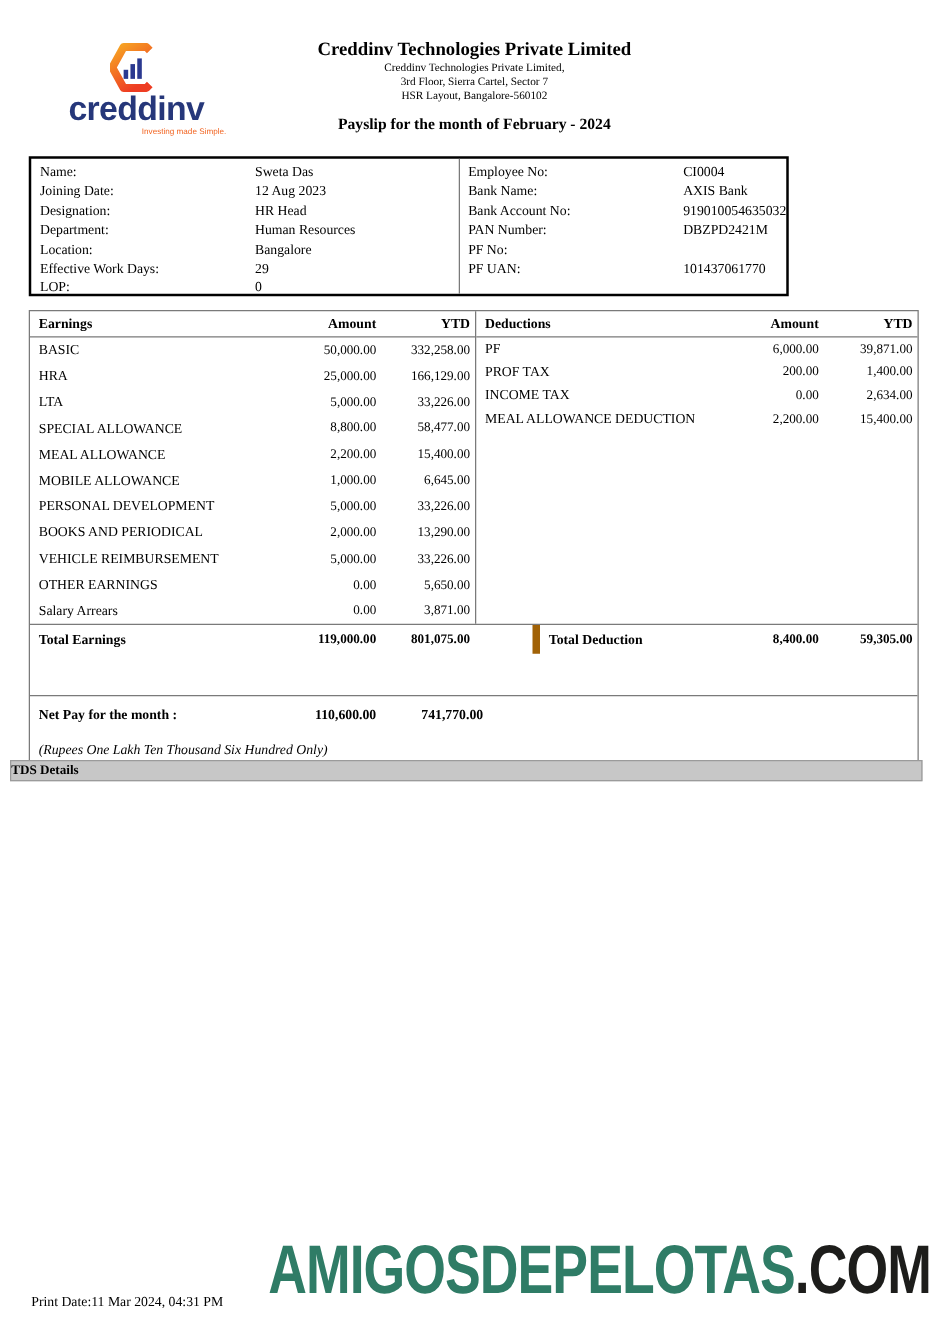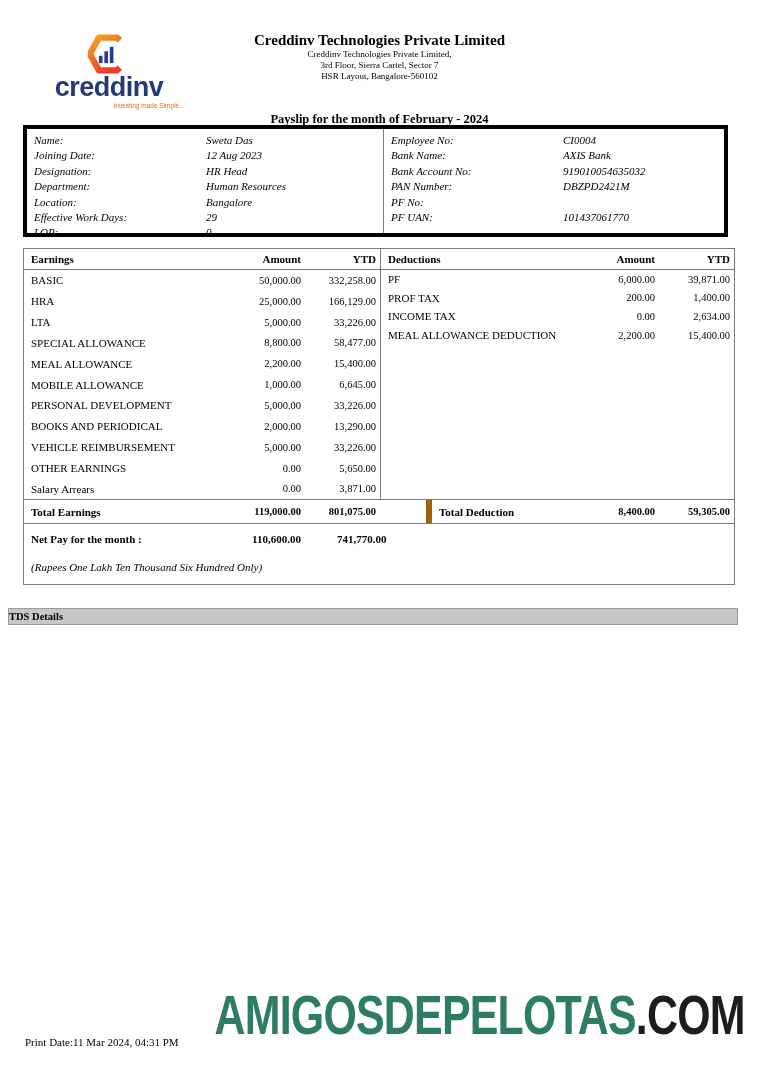--- a/index.html
+++ b/index.html
@@ -11,25 +11,25 @@
   .logo-top { display:flex; align-items:center;flex-direction:column; }
   .logo-icon { width:40px; height:40px; flex:0 0 auto; }
   .logo-word { font-family:"Liberation Sans", sans-serif; font-weight:bold; font-size:27px;
                color:#26377a; letter-spacing:-0.5px; margin-left:2px; line-height:1; }
   .logo-tag { font-family:"Liberation Sans", sans-serif; font-size:6.5px; color:#f26522;
               text-align:right; margin-top:1px; padding-right:2px; }
   .header-center { position:absolute; left:0; top:32px; width:100%; text-align:center; }
   .company-name { font-size:15px; font-weight:bold; }
   .address-line { font-size:9px; line-height:11px; }
   .payslip-title { position:absolute; left:0; top:92px; width:100%; text-align:center;
-                   font-size:12.5px; font-weight:bold;margin-top:20px; }
-
-  
-  .info-box { position:absolute; left:23px; top:125px; width:705px; height:112px;
-              border:4px solid #000000; display:flex;font-style:italic; }
+                   font-size:12.5px; font-weight:bold; }
+
+  
+  .info-box { position:absolute; left:23px; top:125px; width:608px; height:112px;
+              border:2px solid #000000; display:flex; }
   .info-half { padding:4px 0 0 7px; }
   .info-left { width:356px; }
   .info-right { flex:1; border-left:1px solid #7a7a7a; }
   .info-row { display:flex; font-size:11px; line-height:15.4px; }
   .info-label { width:172px; }
   .info-value { flex:1; }
 
   
   .main-table { position:absolute; left:23px; top:248px; width:712px; border:1px solid #7a7a7a; }
   .table-body { display:flex; align-items:stretch; }
@@ -40,21 +40,21 @@
   .hdr-label { flex:1; } .hdr-amount { width:95px; text-align:right; } .hdr-ytd { width:75px; text-align:right; }
   .t-row { display:flex; align-items:center; height:20.85px; padding:0 4px 0 7px; }
   .col-deductions .t-row { height:18.6px; }
   .row-label { flex:1; font-size:11px; } .row-amount { width:95px; text-align:right; font-size:10.5px; }
   .row-ytd { width:75px; text-align:right; font-size:10.5px; }
   .totals-row { display:flex; border-top:1px solid #7a7a7a; font-weight:bold;gap:46px; }
   .totals-half { display:flex; align-items:center; height:23px; padding:0 4px 0 7px; font-size:11px; }
   .totals-left { width:356px; }
   .totals-right { flex:1; border-left:6px solid #a16207; }
   .netpay-row { display:flex; align-items:center; border-top:1px solid #7a7a7a; height:31px;
-                font-weight:bold; font-size:11px; padding-left:7px; }
+                font-weight:bold; font-size:11px; padding-left:7px;margin-top:33px; }
   .netpay-label { width:185px; }
   .netpay-amount { width:85px; text-align:right; }
   .netpay-ytd { width:85px; text-align:right;padding-left:36px; }
   .rupees-row { font-style:italic; font-size:11px; padding:7px 7px 11px 7px; }
 
   
   .tds-bar { position:absolute; left:8px; top:608px; width:730px; height:17px;
              background:#c7c7c7; border:1px solid #9b9b9b; 
              font-weight:bold; font-size:10.5px; line-height:15px; }
 

